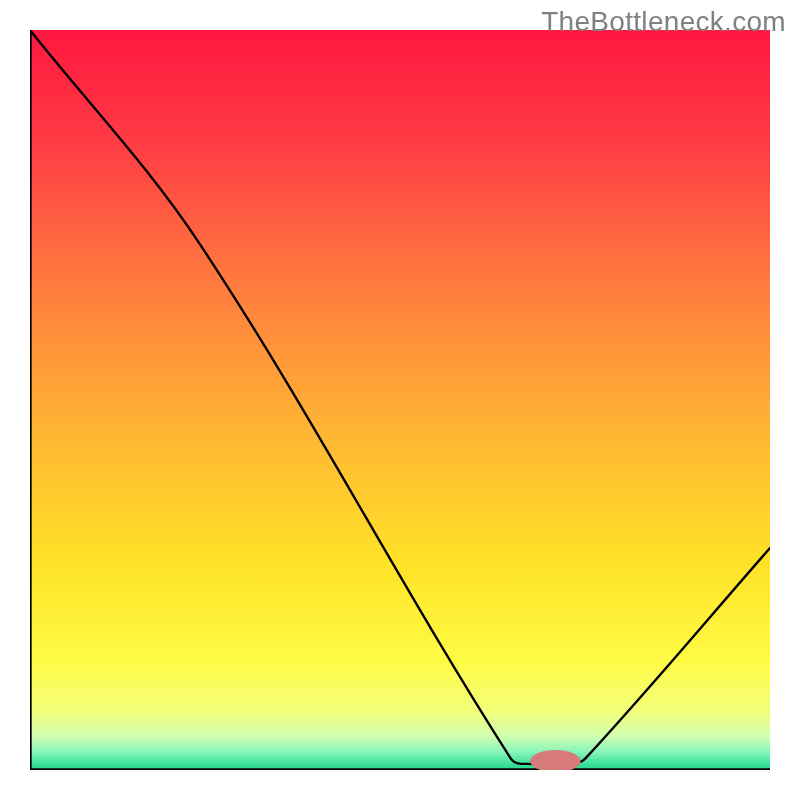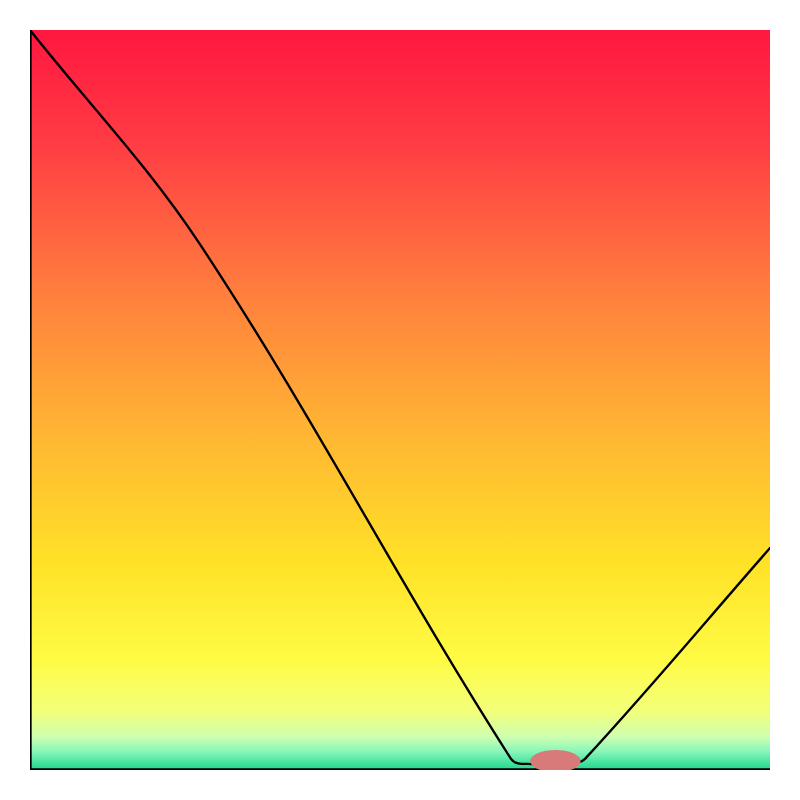--- a/index.html
+++ b/index.html
@@ -42,20 +42,21 @@
   }
   .bg-gradient {
     position: absolute;
     inset: 0;
   }
 </style>
 </head>
 <body>
 <div class="wrap">
 
+<div class="watermark">TheBottleneck.com</div>
 
 <div class="plot">
   <div class="plot-inner">
     <svg class="bg-gradient" viewBox="0 0 100 100" preserveAspectRatio="none" width="740" height="740">
       <defs>
         <linearGradient id="grad" x1="0" y1="0" x2="0" y2="1">
               <stop offset="0%" stop-color="#ff173f"></stop>
               <stop offset="15%" stop-color="#ff3b44"></stop>
               <stop offset="35%" stop-color="#ff7d3e"></stop>
               <stop offset="55.00000000000001%" stop-color="#ffb733"></stop>

